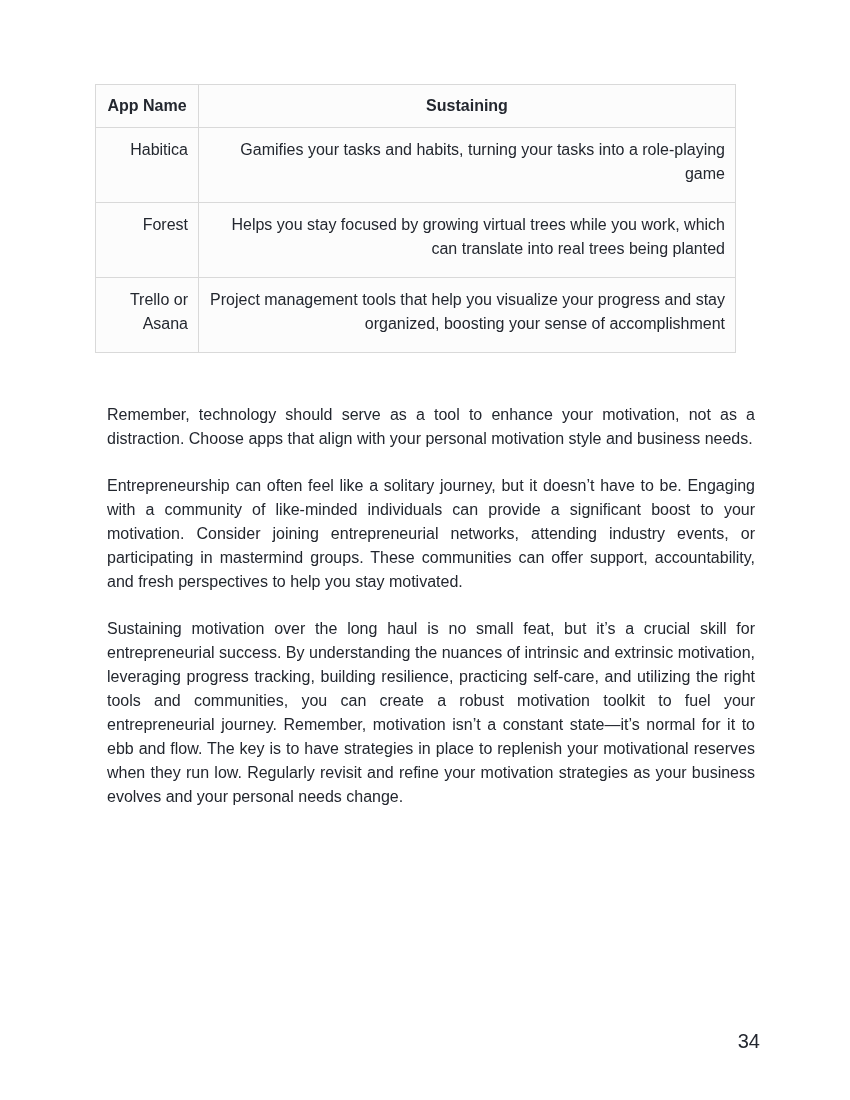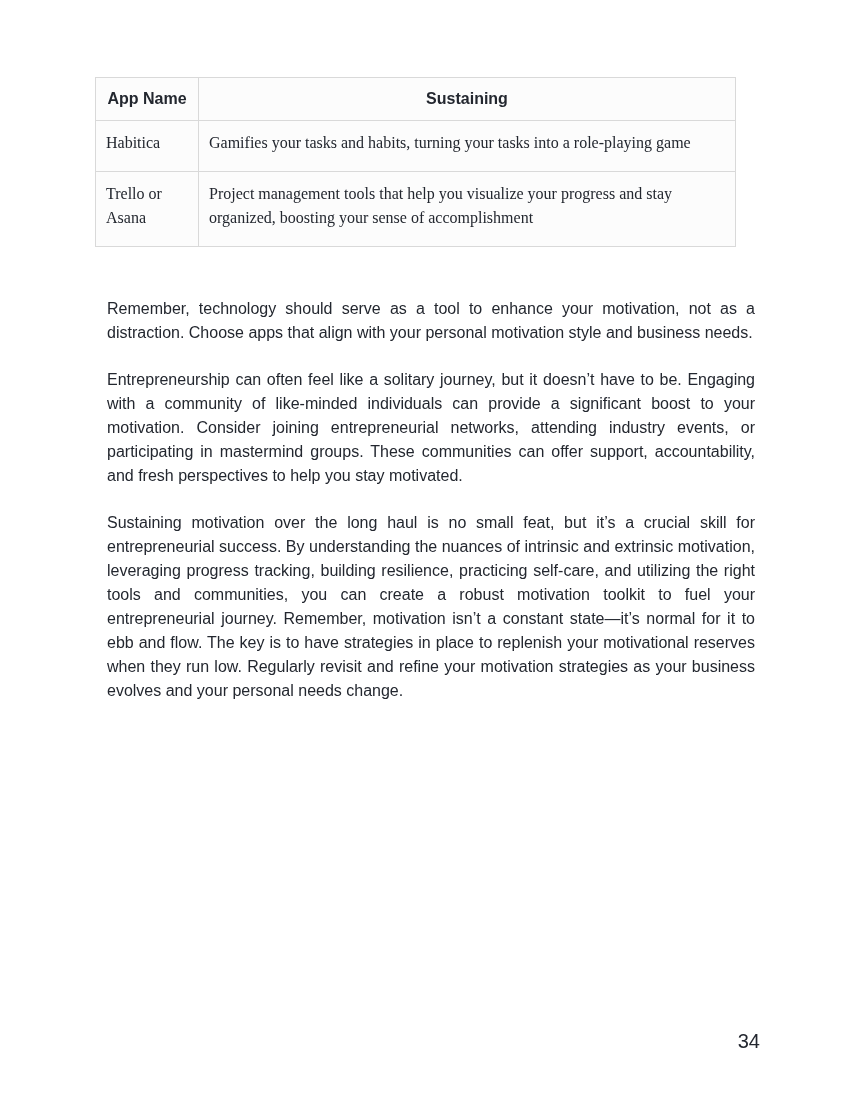--- a/index.html
+++ b/index.html
@@ -12,21 +12,21 @@
     width: 850px;
     height: 1100px;
     background: #ffffff;
     font-family: "Liberation Sans", "DejaVu Sans", sans-serif;
     color: #23272f;
     overflow: hidden;
   }
   .content {
     position: absolute;
     left: 95px;
-    top: 77px;
+    top: 84px;
     width: 660px;
   }
   table.apps-table {
     width: 641px;
     border-collapse: collapse;
     margin: 0 0 50px 0;
     table-layout: fixed;
   }
   table.apps-table th,
   table.apps-table td {
@@ -37,23 +37,22 @@
   }
   table.apps-table th {
     font-weight: bold;
     text-align: center;
     vertical-align: middle;
     padding: 9px 8px;
     color: #23272f;
   }
   table.apps-table td {
     vertical-align: top;
-    text-align: left;
+    text-align: right;
     padding: 10px 10px 16px 10px;
-    font-family: Liberation Serif, serif;
   }
   col.app-col { width: 103px; }
   p.body-paragraph {
     font-size: 16px;
     line-height: 24px;
     text-align: justify;
     margin: 0 0 23px 12px;
     color: #23272f;
   }
   .page-number {
@@ -81,20 +80,24 @@
           <th>App Name</th>
           <th>Sustaining</th>
         </tr>
       </thead>
       <tbody>
         <tr>
           <td>Habitica</td>
           <td>Gamifies your tasks and habits, turning your tasks into a role-playing game</td>
         </tr>
         <tr>
+          <td>Forest</td>
+          <td>Helps you stay focused by growing virtual trees while you work, which can translate into real trees being planted</td>
+        </tr>
+        <tr>
           <td>Trello or Asana</td>
           <td>Project management tools that help you visualize your progress and stay organized, boosting your sense of accomplishment</td>
         </tr>
       </tbody>
     </table>
 
     <p class="body-paragraph">Remember, technology should serve as a tool to enhance your motivation, not as a distraction. Choose apps that align with your personal motivation style and business needs.</p>
     <p class="body-paragraph">Entrepreneurship can often feel like a solitary journey, but it doesn’t have to be. Engaging with a community of like-minded individuals can provide a significant boost to your motivation. Consider joining entrepreneurial networks, attending industry events, or participating in mastermind groups. These communities can offer support, accountability, and fresh perspectives to help you stay motivated.</p>
     <p class="body-paragraph">Sustaining motivation over the long haul is no small feat, but it’s a crucial skill for entrepreneurial success. By understanding the nuances of intrinsic and extrinsic motivation, leveraging progress tracking, building resilience, practicing self-care, and utilizing the right tools and communities, you can create a robust motivation toolkit to fuel your entrepreneurial journey. Remember, motivation isn’t a constant state—it’s normal for it to ebb and flow. The key is to have strategies in place to replenish your motivational reserves when they run low. Regularly revisit and refine your motivation strategies as your business evolves and your personal needs change.</p>
 

